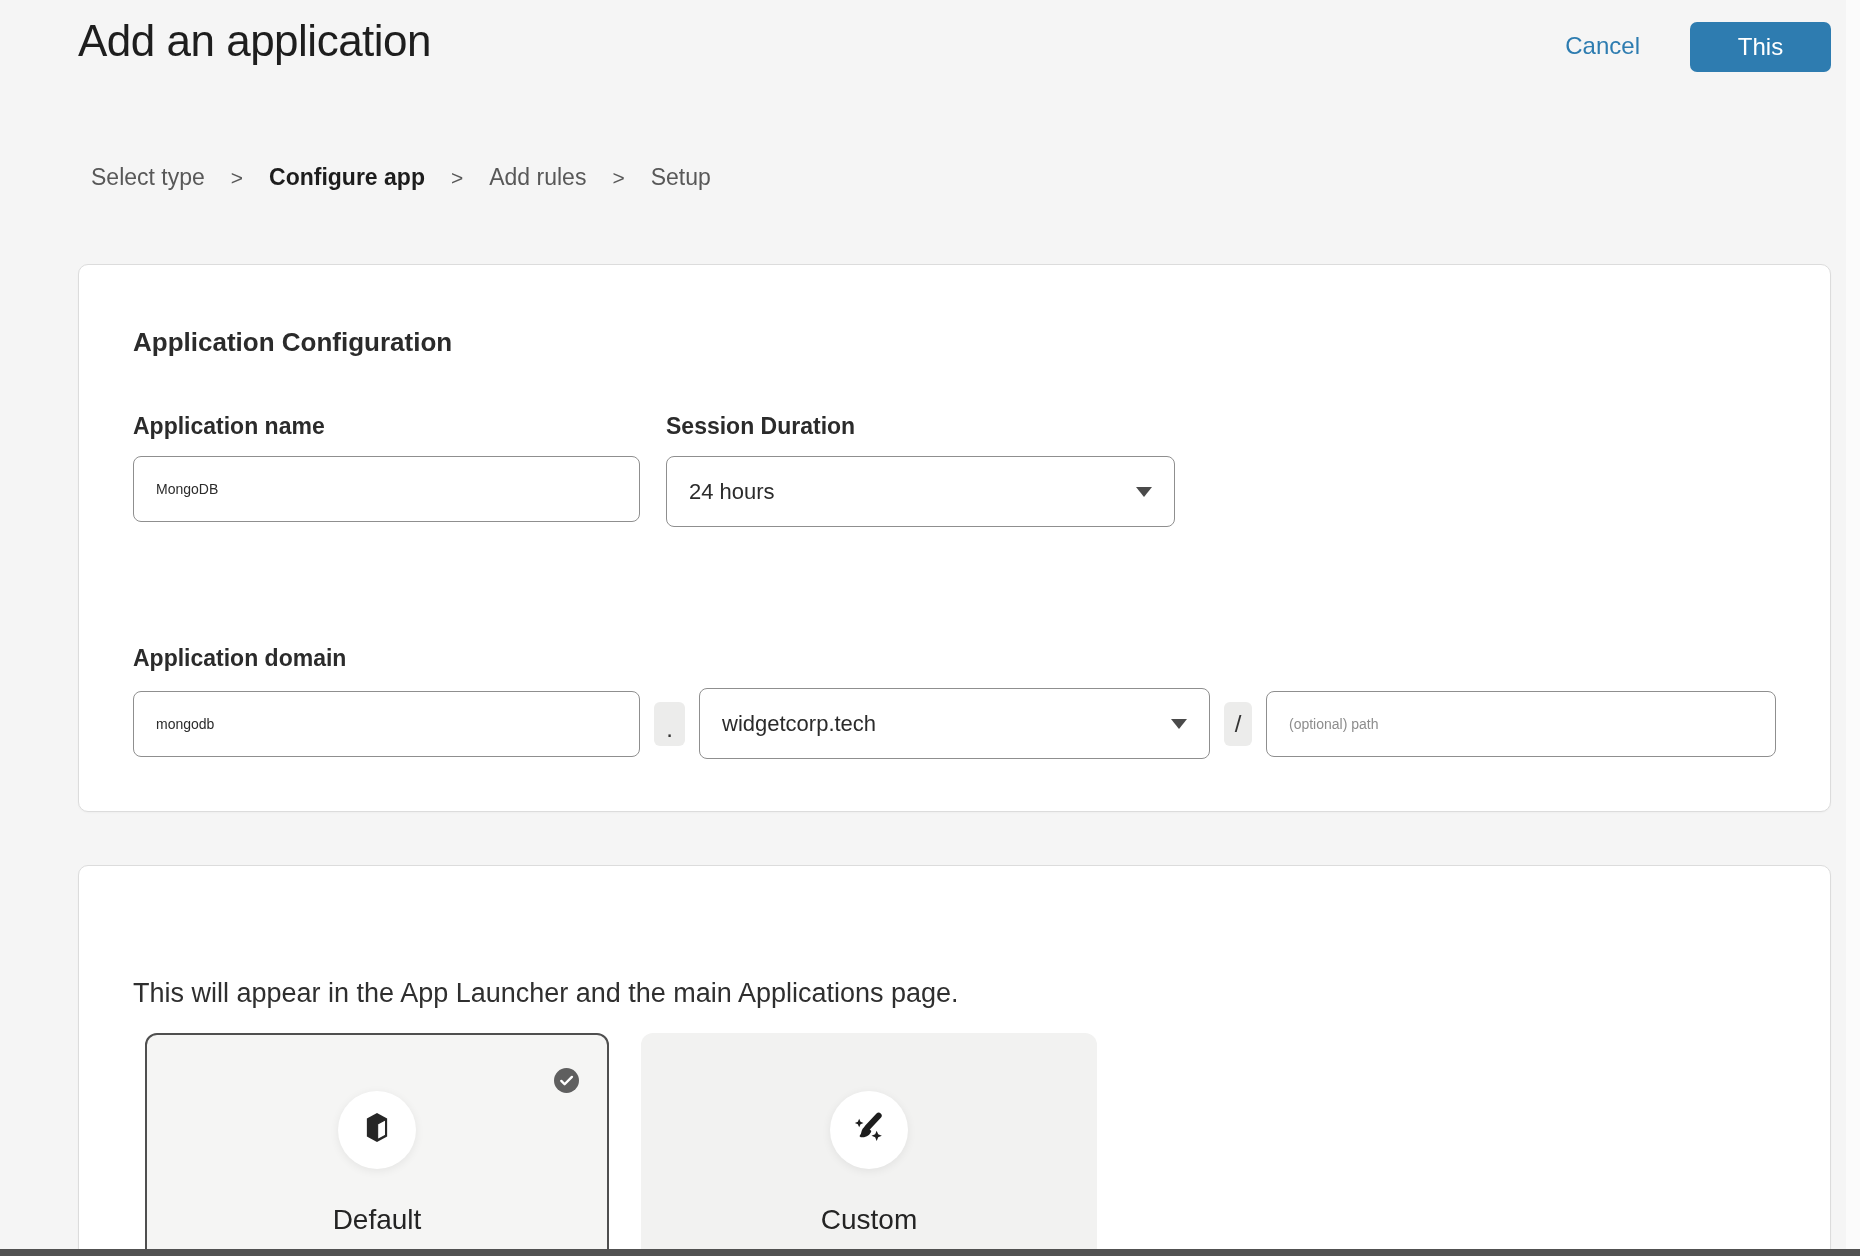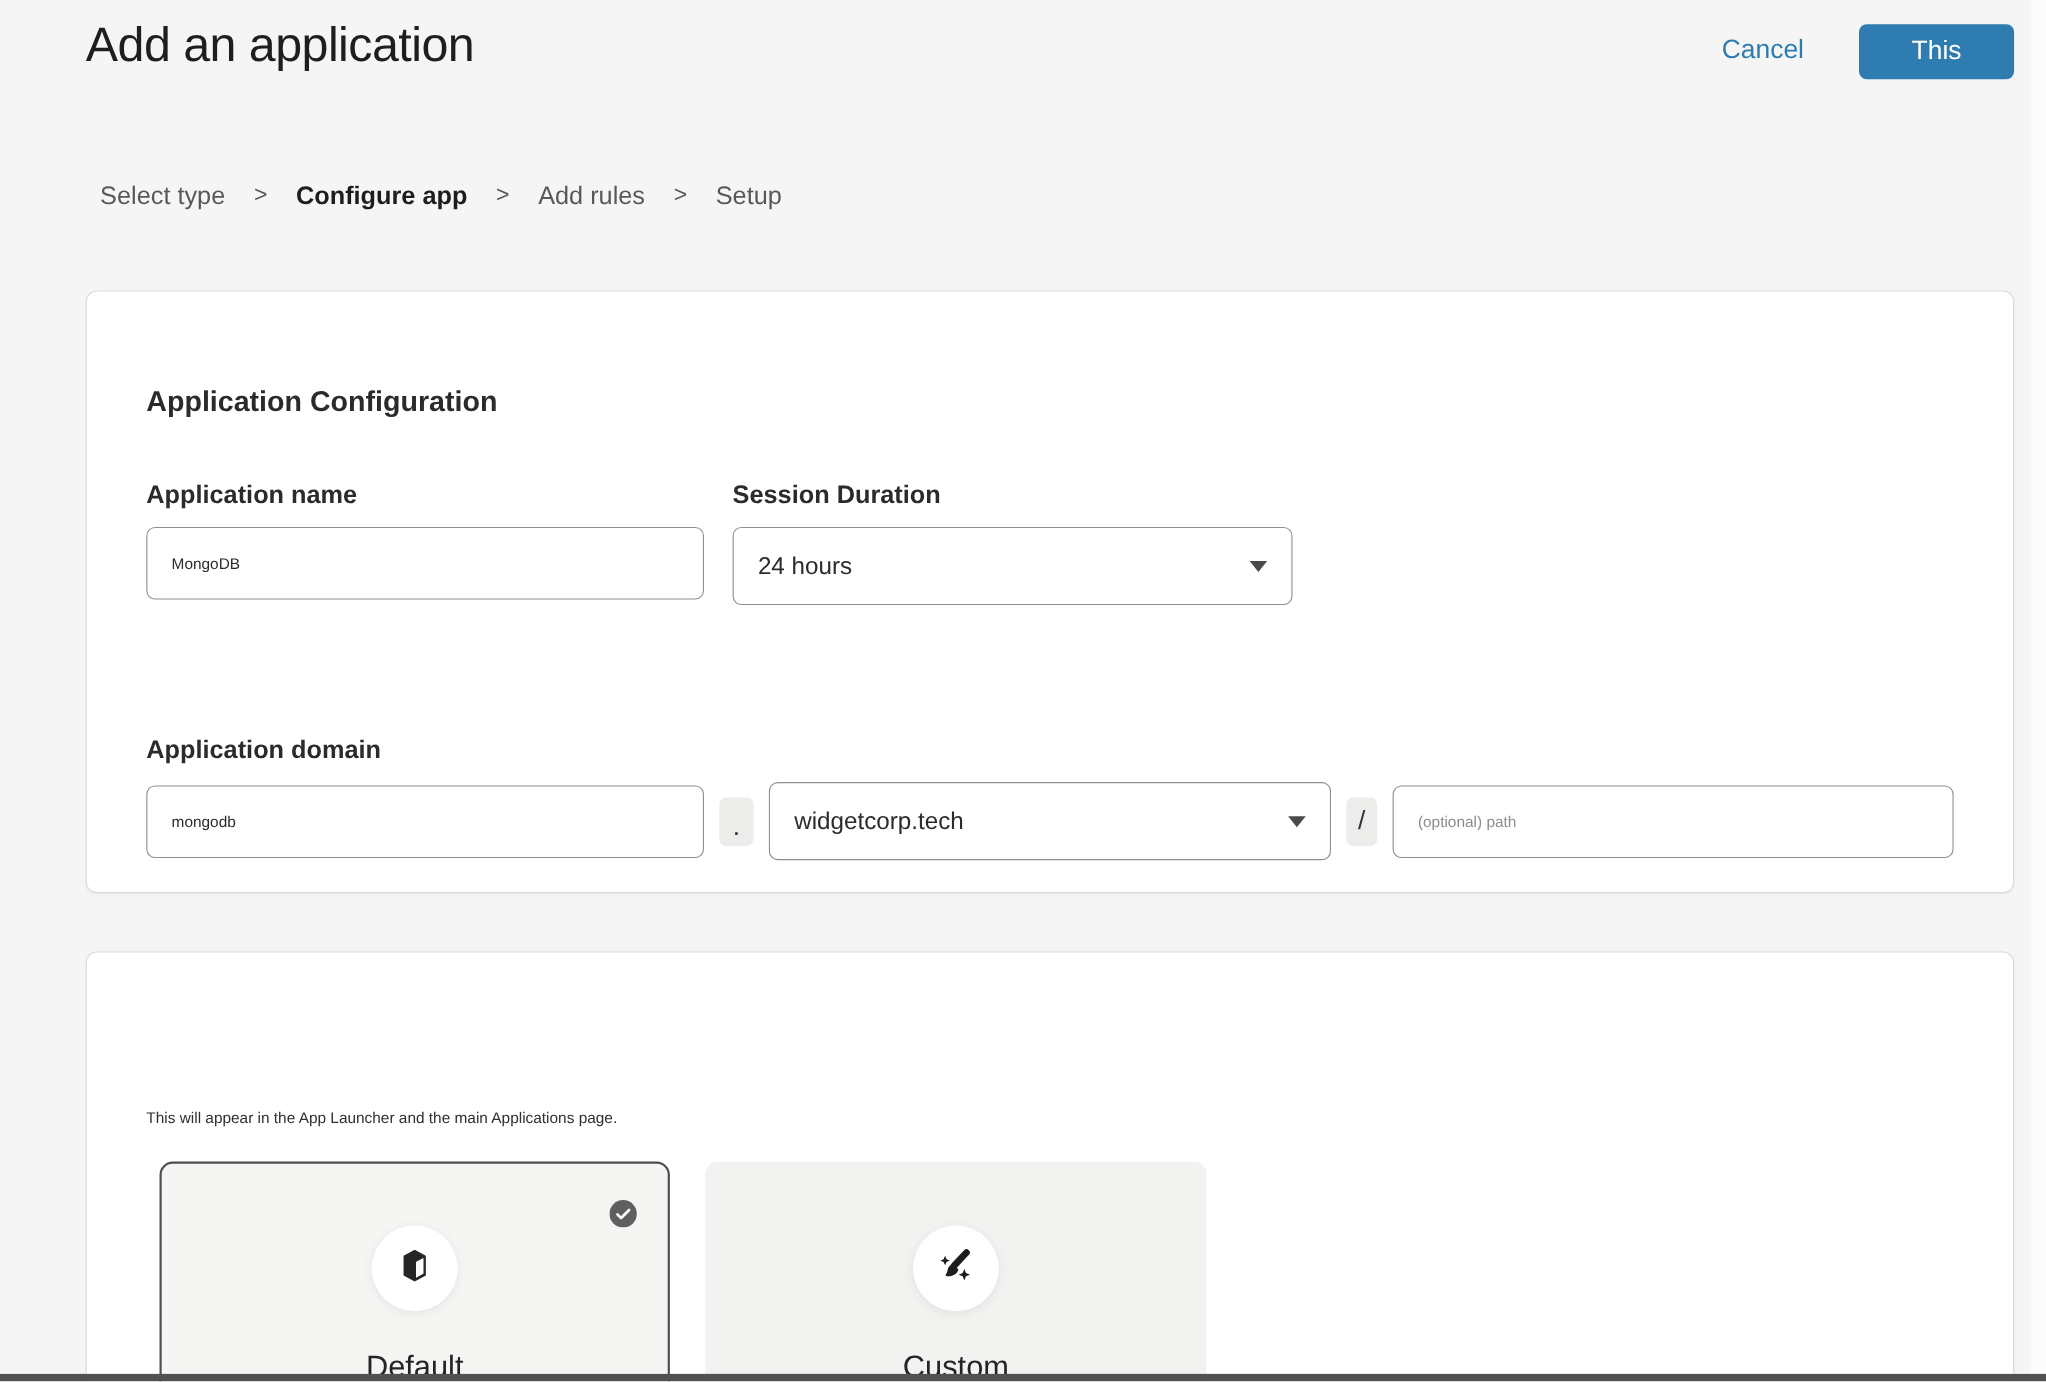--- a/index.html
+++ b/index.html
@@ -35,21 +35,21 @@
   }
   .breadcrumb .step { cursor: pointer; }
   .breadcrumb .step.active { color: #1d1d1d; font-weight: 700; }
   .breadcrumb .sep { color: #585858; font-size: 21px; }
 
   
   .card {
     position: absolute; left: 78px; width: 1753px;
     background: #ffffff; border: 1px solid #dcdcdc; border-radius: 10px;
     box-shadow: 0 1px 2px rgba(0,0,0,0.03);
-    padding: 84px 54px 0 54px;
+    padding: 61px 54px 0 54px;
   }
   .card-config { top: 264px; height: 548px; }
   .card-logo   { top: 865px; height: 452px; }
 
   .card h2 { font-size: 26px; font-weight: 700; color: #2b2b2b; line-height: 32px; }
 
   .field-label { font-size: 23px; font-weight: 700; color: #2b2b2b; line-height: 26px; margin-bottom: 17px; }
 
   .row-name-session { display: flex; gap: 26px; margin-top: 55px; }
   .col-name { width: 507px; }
@@ -80,21 +80,21 @@
   .path-input { width: 510px; }
   .sep-chip {
     height: 44px; background: #ececeb; border-radius: 6px;
     display: flex; align-items: center; justify-content: center;
     font-size: 24px; color: #333333;
   }
   .dot-chip { width: 31px; padding-top: 10px; }
   .slash-chip { width: 28px; }
 
   
-  .logo-desc { margin-top: 53px; font-size: 14px; color: #2f2f2f; line-height: 26px; }
+  .logo-desc { margin-top: 53px; font-size: 27px; color: #2f2f2f; line-height: 26px; }
   .tiles { display: flex; gap: 32px; margin-top: 27px; margin-left: 12px; }
   .tile {
     position: relative; height: 230px; border-radius: 12px; cursor: pointer;
     display: flex; flex-direction: column; align-items: center;
   }
   .tile-default { width: 464px; background: #f5f5f4; border: 2px solid #4f4f4f; }
   .tile-custom  { width: 456px; background: #f2f2f1; border: 2px solid transparent; }
   .tile-circle {
     margin-top: 56px; width: 78px; height: 78px; border-radius: 50%;
     background: #ffffff; box-shadow: 0 2px 10px rgba(0,0,0,0.07);

